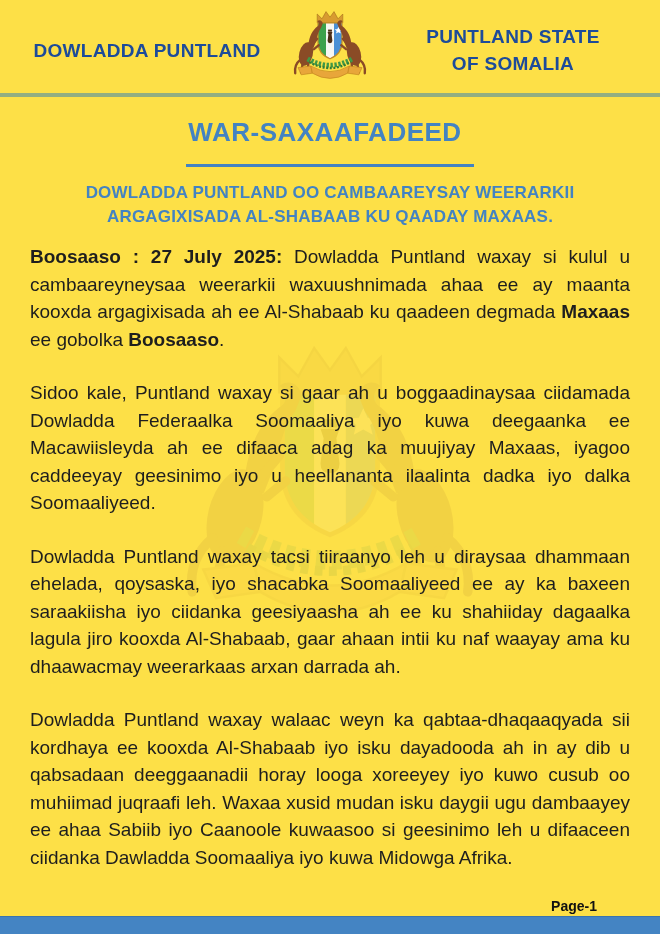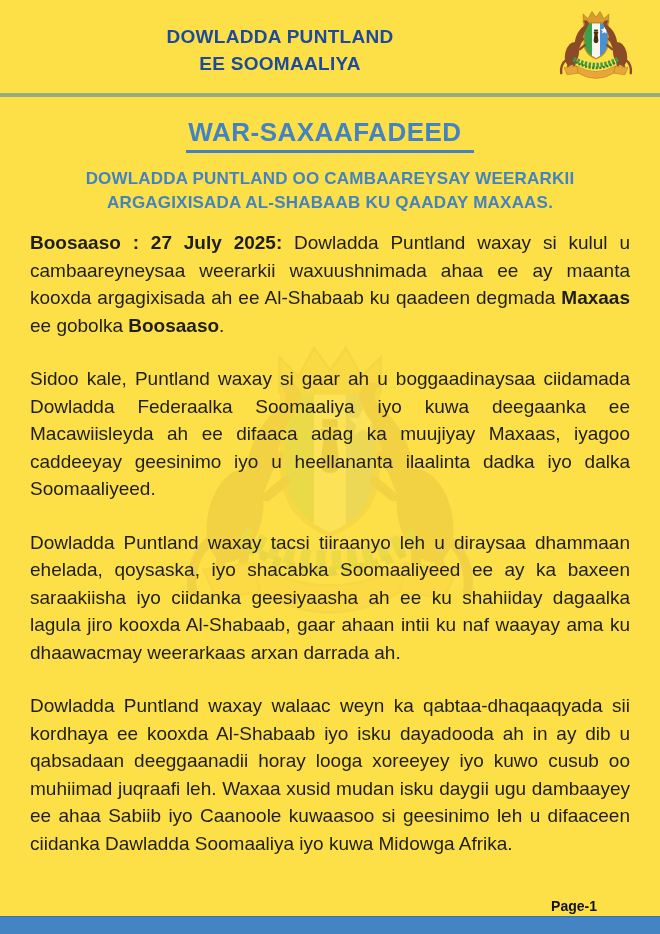--- a/index.html
+++ b/index.html
@@ -22,21 +22,21 @@
   .rule {
     position:absolute; top:93px; left:0; width:660px; height:4px;
     background:#93ae81; z-index:2;
   }
   
   main { position:absolute; top:97px; left:30px; width:600px; z-index:2; }
   .title-wrap { text-align:center; margin-top:20px; }
   .title-wrap span {
     display:inline-block; font-size:26px; font-weight:bold; color:#4383c2;
     letter-spacing:0.5px; border-bottom:3px solid #4383c2;
-    padding:0 12px 2px 2px;
+    padding:0 12px 16px 2px;
   }
   .subtitle {
     margin:14px auto 4px; width:560px; text-align:center;
     color:#4383c2; font-weight:bold; font-size:17px; line-height:24px;
     letter-spacing:0.2px;
   }
   .bodytext {
     margin-top:14px; font-size:19px; line-height:27.5px;
     color:#1e1e1e; text-align:justify;
   }
@@ -58,21 +58,20 @@
   .watermark svg { width:100%; height:100%; }
 </style>
 </head>
 <body>
 
 <div class="page">
 
   <header class="hdr">
     <div class="hdr-side">
       <div>DOWLADDA PUNTLAND</div>
-      <div>EE SOOMAALIYA</div>
     </div>
     <div class="hdr-crest">
       <svg viewBox="0 0 120 104" aria-hidden="true">
         <g id="crest-art">
 
           <path d="M44,18 L44,7 L50,13 L55,4 L60,11 L65,4 L70,13 L76,7 L76,18 Z" fill="#d89b30" stroke="#a8751c" stroke-width="0.8"></path>
 
           <clipPath id="shieldClip">
             <path d="M45,18 H75 V42 Q75,57 60,63 Q45,57 45,42 Z"></path>
           </clipPath>
@@ -105,20 +104,24 @@
 
           <path d="M32,63 Q60,79 88,63" fill="none" stroke="#3f9946" stroke-width="6" stroke-dasharray="3 2"></path>
           <path d="M34,67 Q60,82 86,67" fill="none" stroke="#2f7d38" stroke-width="3" stroke-dasharray="2.5 2"></path>
 
           <path d="M36,72 L20,74 L24,83 L38,81 Z" fill="#e8a63a" stroke="#c1851d" stroke-width="0.8"></path>
           <path d="M84,72 L100,74 L96,83 L82,81 Z" fill="#e8a63a" stroke="#c1851d" stroke-width="0.8"></path>
           <path d="M36,72 Q60,86 84,72 L82,81 Q60,94 38,81 Z" fill="#e8a63a" stroke="#c1851d" stroke-width="0.8"></path>
         </g>
       </svg>
     </div>
+    <div class="hdr-side">
+      <div>PUNTLAND STATE</div>
+      <div>OF SOMALIA</div>
+    </div>
   </header>
 
   <div class="rule"></div>
 
   <div class="watermark">
     <svg viewBox="0 0 120 104" aria-hidden="true">
         <use href="#crest-art"></use>
       </svg>
   </div>
 

